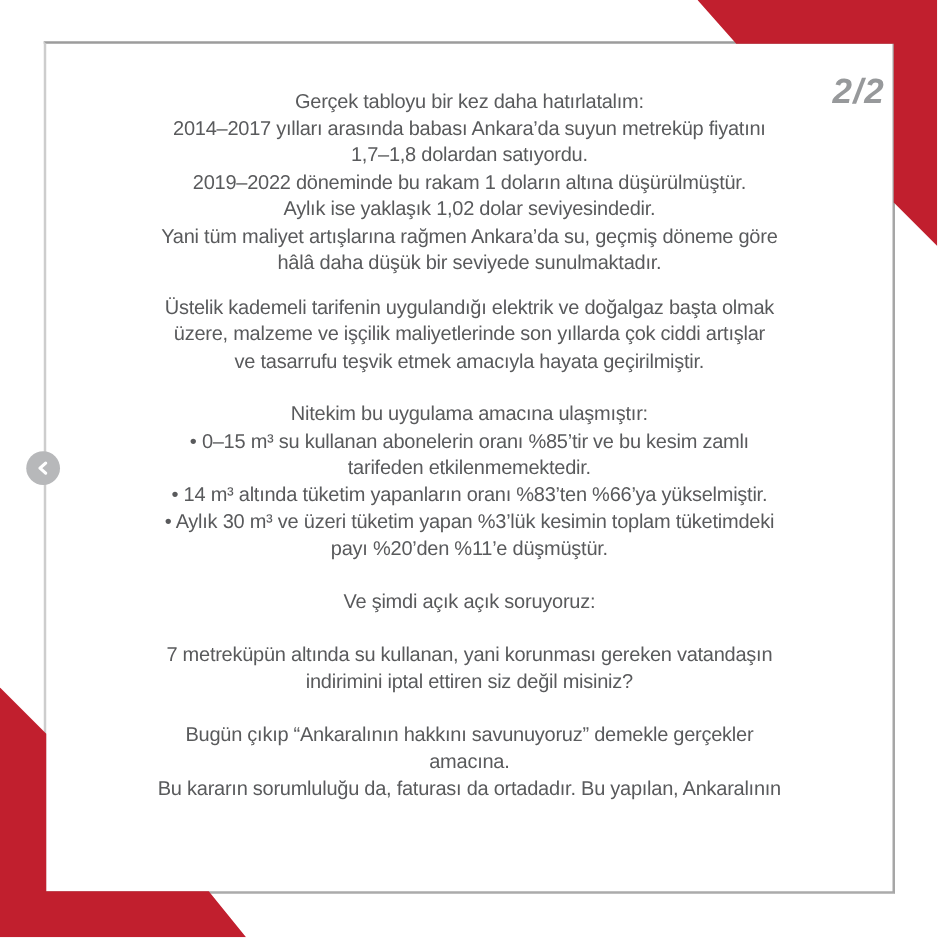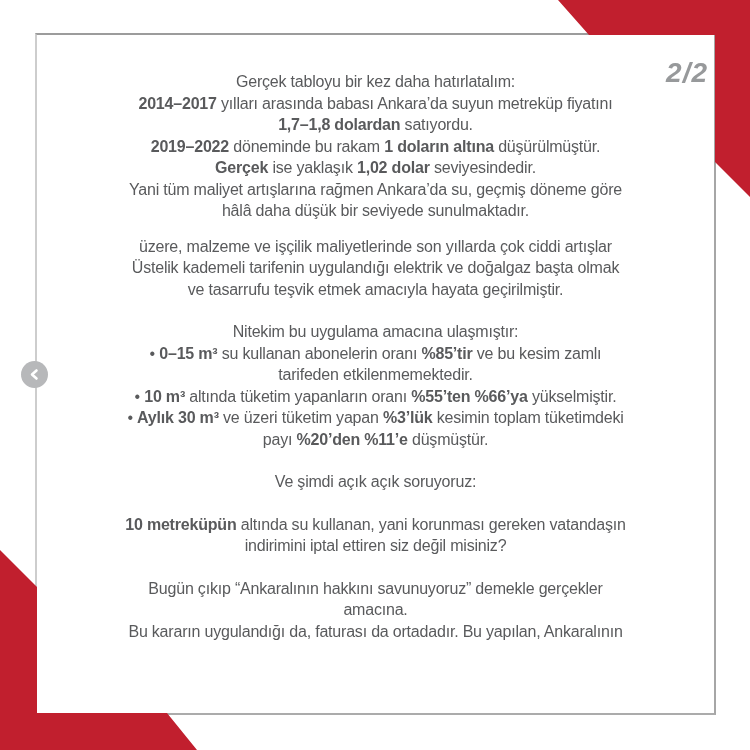--- a/index.html
+++ b/index.html
@@ -28,21 +28,21 @@
     color:var(--indicator-gray,#97999b);letter-spacing:1px;margin-top:12px;
   }
   .body-text{
     position:absolute;left:56px;right:56px;top:36px;
     text-align:center;color:var(--body-text,#595a5c);
     font-size:16px;line-height:21.5px;letter-spacing:-0.2px;
   }
   .para{margin:0 0 21px;}
   .para:first-child{margin-bottom:14px;}
   .line{white-space:nowrap;}
-  .b{font-weight:bold;}
+  .b{font-weight:normal;}
   .nav-btn{
     position:absolute;left:21px;top:361px;width:27px;height:27px;z-index:3;
     border:none;border-radius:50%;padding:0;cursor:pointer;
     background:var(--nav-circle-gray,#b7b8ba);
     display:flex;align-items:center;justify-content:center;
   }
   .nav-btn svg{display:block;}
 </style>
 </head>
 <body>
@@ -53,48 +53,48 @@
   <div class="red-shape bl"></div>
 
   <div class="card">
     <div class="page-indicator">2/2</div>
     <div class="body-text">
         <div class="para">
           <div class="line"><span>Gerçek tabloyu bir kez daha hatırlatalım:</span></div>
           <div class="line"><span class="b">2014–2017</span><span> yılları arasında babası Ankara’da suyun metreküp fiyatını</span></div>
           <div class="line"><span class="b">1,7–1,8 dolardan</span><span> satıyordu.</span></div>
           <div class="line"><span class="b">2019–2022</span><span> döneminde bu rakam </span><span class="b">1 doların altına</span><span> düşürülmüştür.</span></div>
-          <div class="line"><span class="b">Gerçek</span><span> ise yaklaşık </span><span class="b">1,02 dolar</span><span> seviyesindedir.</span></div>
+          <div class="line"><span class="b">Aylık</span><span> ise yaklaşık </span><span class="b">1,02 dolar</span><span> seviyesindedir.</span></div>
           <div class="line"><span>Yani tüm maliyet artışlarına rağmen Ankara’da su, geçmiş döneme göre</span></div>
           <div class="line"><span>hâlâ daha düşük bir seviyede sunulmaktadır.</span></div>
         </div>
         <div class="para">
+          <div class="line"><span>Üstelik kademeli tarifenin uygulandığı elektrik ve doğalgaz başta olmak</span></div>
           <div class="line"><span>üzere, malzeme ve işçilik maliyetlerinde son yıllarda çok ciddi artışlar</span></div>
-          <div class="line"><span>Üstelik kademeli tarifenin uygulandığı elektrik ve doğalgaz başta olmak</span></div>
           <div class="line"><span>ve tasarrufu teşvik etmek amacıyla hayata geçirilmiştir.</span></div>
         </div>
         <div class="para">
           <div class="line"><span>Nitekim bu uygulama amacına ulaşmıştır:</span></div>
           <div class="line"><span>• </span><span class="b">0–15 m³</span><span> su kullanan abonelerin oranı </span><span class="b">%85’tir</span><span> ve bu kesim zamlı</span></div>
           <div class="line"><span>tarifeden etkilenmemektedir.</span></div>
-          <div class="line"><span>• </span><span class="b">10 m³</span><span> altında tüketim yapanların oranı </span><span class="b">%55’ten %66’ya</span><span> yükselmiştir.</span></div>
+          <div class="line"><span>• </span><span class="b">14 m³</span><span> altında tüketim yapanların oranı </span><span class="b">%83’ten %66’ya</span><span> yükselmiştir.</span></div>
           <div class="line"><span>• </span><span class="b">Aylık 30 m³</span><span> ve üzeri tüketim yapan </span><span class="b">%3’lük</span><span> kesimin toplam tüketimdeki</span></div>
           <div class="line"><span>payı </span><span class="b">%20’den %11’e</span><span> düşmüştür.</span></div>
         </div>
         <div class="para">
           <div class="line"><span>Ve şimdi açık açık soruyoruz:</span></div>
         </div>
         <div class="para">
-          <div class="line"><span class="b">10 metreküpün</span><span> altında su kullanan, yani korunması gereken vatandaşın</span></div>
+          <div class="line"><span class="b">7 metreküpün</span><span> altında su kullanan, yani korunması gereken vatandaşın</span></div>
           <div class="line"><span>indirimini iptal ettiren siz değil misiniz?</span></div>
         </div>
         <div class="para">
           <div class="line"><span>Bugün çıkıp “Ankaralının hakkını savunuyoruz” demekle gerçekler</span></div>
           <div class="line"><span>amacına.</span></div>
-          <div class="line"><span>Bu kararın uygulandığı da, faturası da ortadadır. Bu yapılan, Ankaralının</span></div>
+          <div class="line"><span>Bu kararın sorumluluğu da, faturası da ortadadır. Bu yapılan, Ankaralının</span></div>
         </div>
       </div>
   </div>
 
   <button class="nav-btn">
     <span style="display:flex;">
       <svg width="13" height="13" viewBox="0 0 13 13">
         <polyline points="8.5,2.5 4,6.5 8.5,10.5" fill="none" stroke="#ffffff" stroke-width="2.6" stroke-linecap="round" stroke-linejoin="round"></polyline>
       </svg>
     </span>

